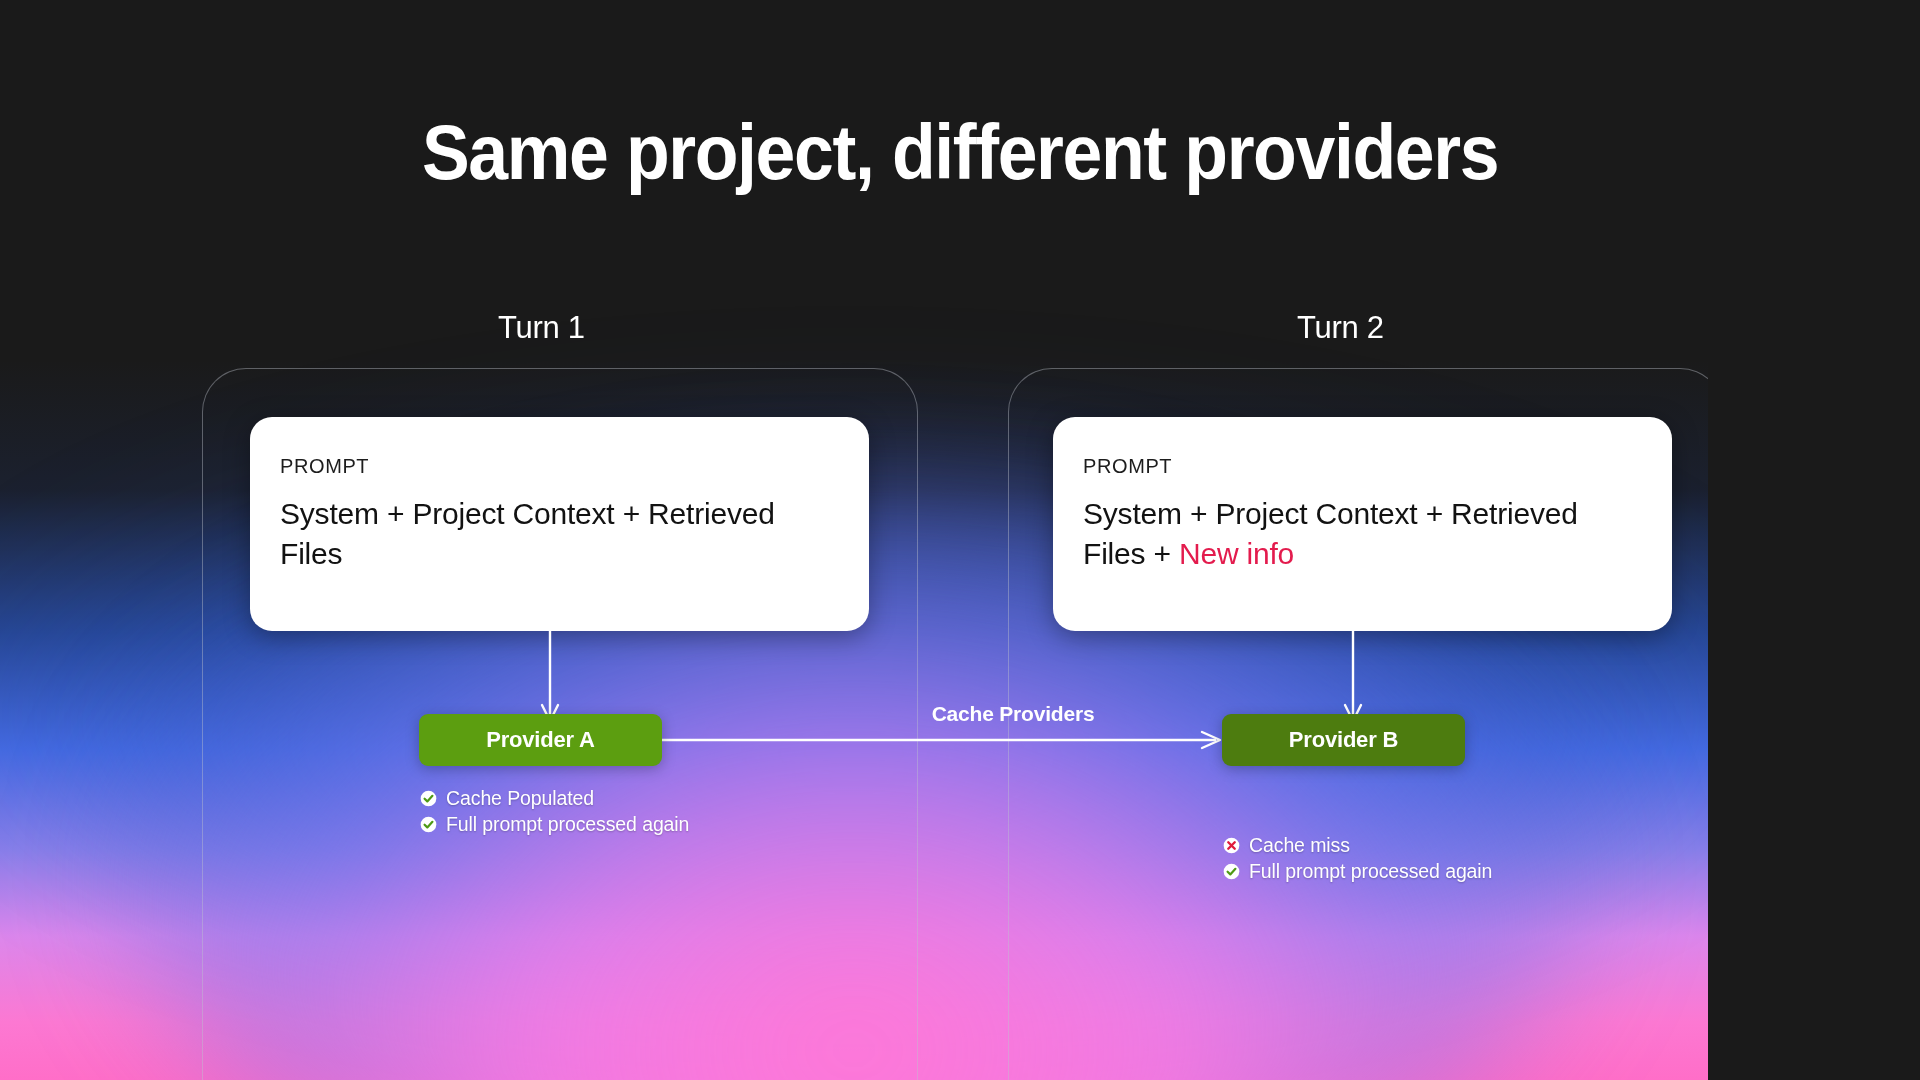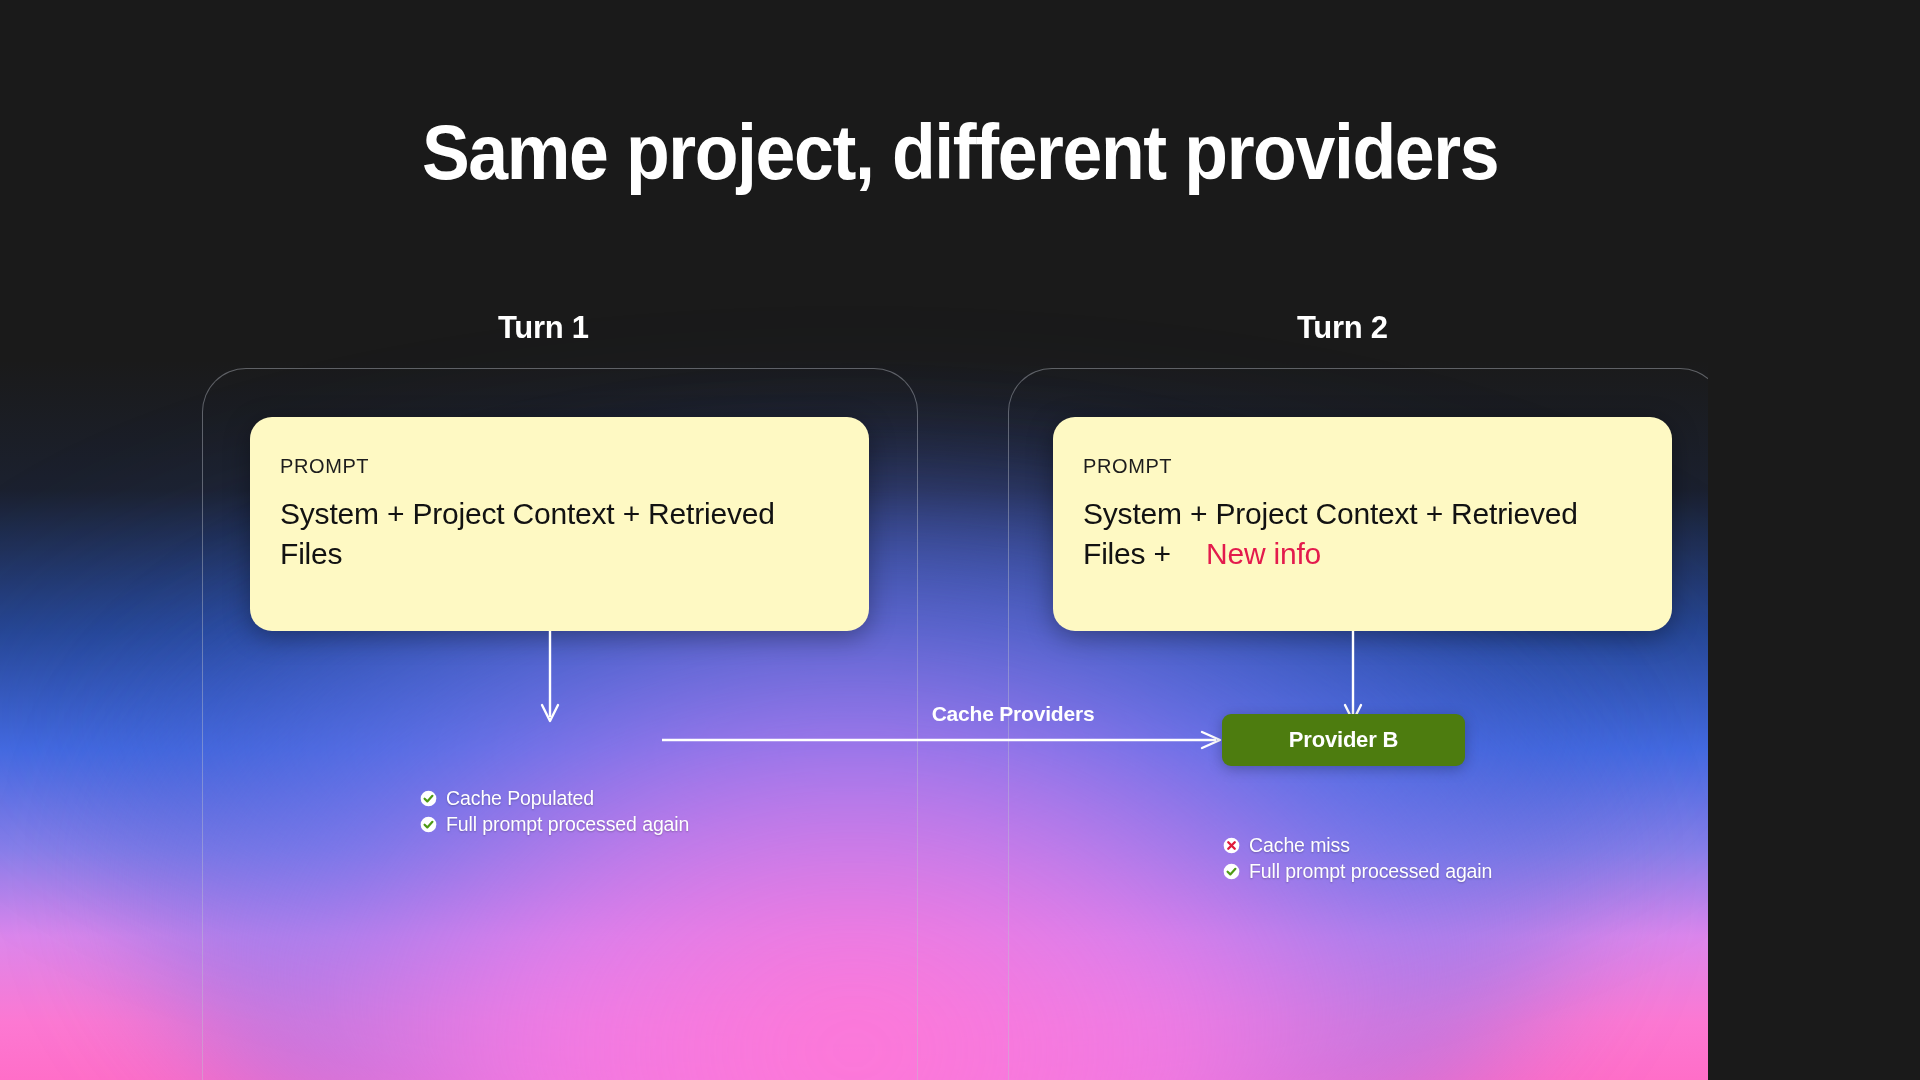--- a/index.html
+++ b/index.html
@@ -49,56 +49,56 @@
   .title {
     position:absolute; top:108px; left:0; width:1920px; text-align:center;
     color:#ffffff; font-size:77px; font-weight:700; letter-spacing:-1.5px;
     font-family:"Liberation Sans Narrow","Liberation Sans", sans-serif;
     transform:scaleX(0.93); transform-origin:center;
     white-space:nowrap;
   }
 
   
   .turn-label {
-    position:absolute; color:#ffffff; font-size:31px; font-weight:700;
+    position:absolute; color:#ffffff; font-size:31px; font-weight:400;
     letter-spacing:-0.3px; white-space:nowrap;
   }
   #turn1-label { top:310px; left:498px; }
   #turn2-label { top:310px; left:1297px; }
 
   
   .panel {
     position:absolute; top:368px; height:712px;
     border:1px solid rgba(190,195,205,0.42);
     border-bottom:none;
     border-radius:44px 44px 0 0;
     background:transparent; pointer-events:none;
   }
   #panel-left  { left:202px;  width:716px; }
   #panel-right { left:1008px; width:716px; }
 
   
   .prompt-card {
     position:absolute; top:417px; width:619px; height:214px;
-    background:#fef9c3; border-radius:22px;
+    background:#ffffff; border-radius:22px;
     box-shadow:0 6px 26px rgba(0,0,0,0.34);
     padding:38px 30px 0 30px;
   }
   #prompt-card-left  { left:250px; }
   #prompt-card-right { left:1053px; }
 
   .prompt-kicker {
     color:#1d1d1d; font-size:20px; letter-spacing:0.6px; font-weight:400;
     margin-bottom:16px;
   }
   .prompt-body {
     color:#121212; font-size:30px; line-height:1.32; font-weight:400;
     letter-spacing:-0.2px;
   }
-  .accent-new { color:#e31b4d;margin-left:27px; }
+  .accent-new { color:#e31b4d; }
 
   
   .v-arrow { position:absolute; width:22px; height:94px; }
   #v-arrow-left  { left:539px;  top:631px; }
   #v-arrow-right { left:1342px; top:631px; }
 
   
   .provider-btn {
     position:absolute; top:714px; width:243px; height:52px;
     border-radius:9px; display:flex; align-items:center; justify-content:center;
@@ -166,20 +166,23 @@
     <line x1="11" y1="0" x2="11" y2="86" stroke="#ffffff" stroke-width="2.4"></line>
     <polyline points="3,74 11,90 19,74" fill="none" stroke="#ffffff" stroke-width="2.4" stroke-linecap="round" stroke-linejoin="round"></polyline>
   </svg>
 
   <div id="switch-label">Cache Providers</div>
   <svg id="h-arrow" viewBox="0 0 562 24">
     <line x1="0" y1="12" x2="554" y2="12" stroke="#ffffff" stroke-width="2.4"></line>
     <polyline points="540,4 558,12 540,20" fill="none" stroke="#ffffff" stroke-width="2.4" stroke-linecap="round" stroke-linejoin="round"></polyline>
   </svg>
 
+  <div class="provider-btn" id="provider-a">
+    <span>Provider A</span>
+  </div>
   <div class="provider-btn" id="provider-b">
     <span>Provider B</span>
   </div>
 
   <div class="checklist" id="checklist-left">
     <div class="check-row">
       <svg class="ico" viewBox="0 0 20 20">
         <circle cx="10" cy="10" r="9.2" fill="#ffffff"></circle>
         <polyline points="5.4,10.3 8.6,13.4 14.6,6.9" fill="none" stroke="#4f9a14" stroke-width="2.6" stroke-linecap="round" stroke-linejoin="round"></polyline>
       </svg>

